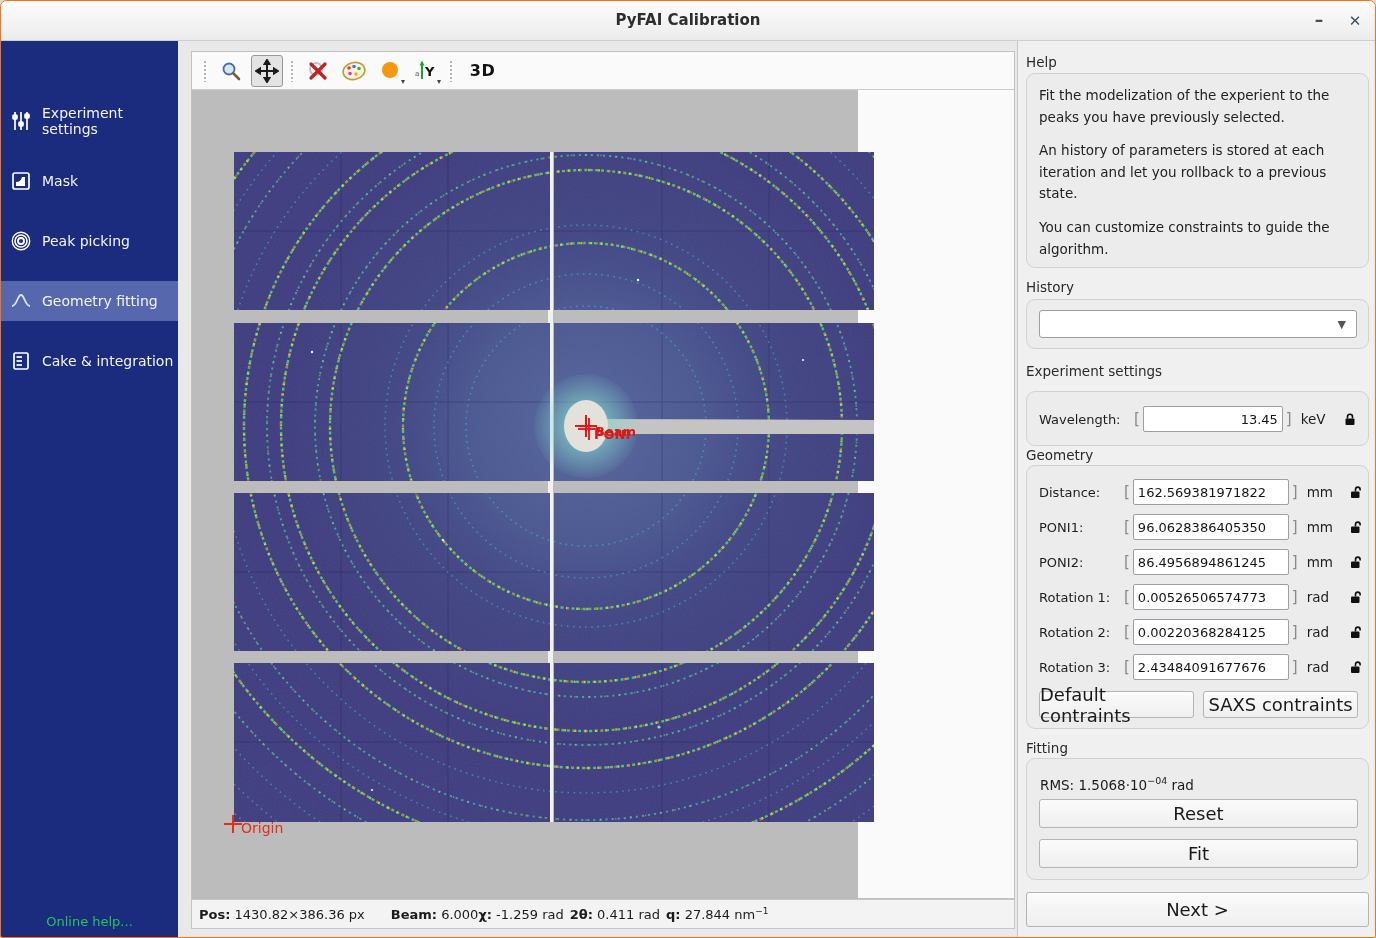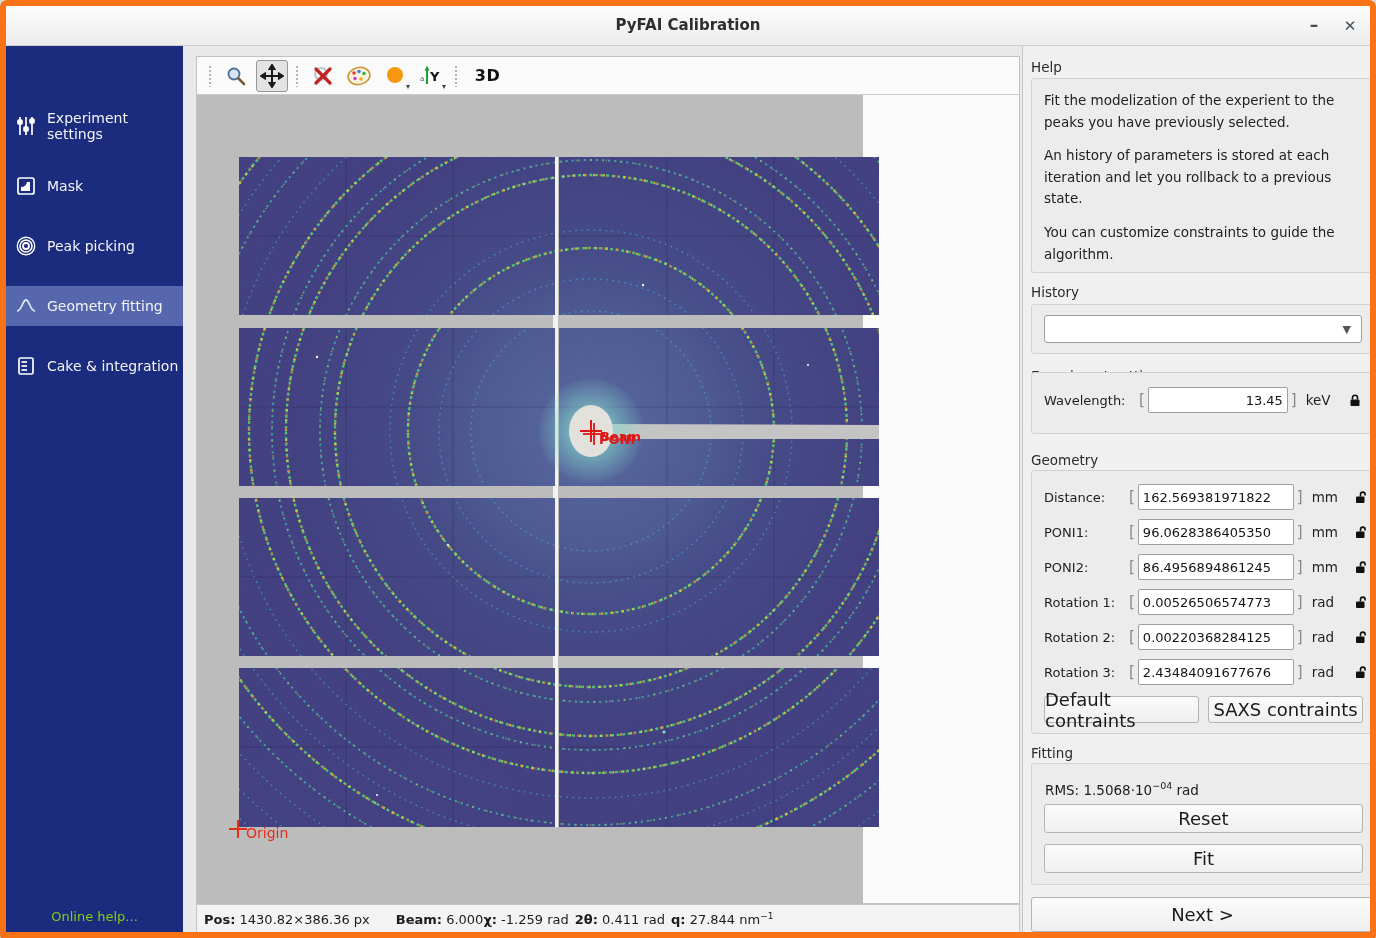--- a/index.html
+++ b/index.html
@@ -1,31 +1,31 @@
 <!DOCTYPE html>
 <html><head>
 <meta charset="utf-8">
 <style>
   * { margin:0; padding:0; box-sizing:border-box; }
   html,body { width:1376px; height:938px; background:#d8d8d8; font-family:"DejaVu Sans","Liberation Sans",sans-serif; }
-  .window { position:relative; width:1376px; height:938px; background:#e9e9e9; border:6px solid #f97316; border-radius:7px 7px 2px 2px; overflow:hidden; }
+  .window { position:relative; width:1376px; height:938px; background:#e9e9e9; border:1px solid #f97316; border-radius:7px 7px 2px 2px; overflow:hidden; }
 
   
   .titlebar { position:absolute; left:0; top:0; right:0; height:40px; background:linear-gradient(#fdfdfd,#ececec); border-bottom:1px solid #cfcfcf; }
   .titlebar .title { position:absolute; left:0; right:0; top:10px; text-align:center; font-size:15px; font-weight:600; color:#2e2e2e; }
   .win-btn { position:absolute; top:9px; width:24px; height:22px; text-align:center; font-weight:700; color:#41505a; cursor:default; }
   .win-btn.min { right:44px; font-size:17px; }
   .win-btn.close { right:8px; font-size:15px; padding-top:2px; }
 
   
   .sidebar { position:absolute; left:0; top:40px; width:177px; bottom:0; background:#1b2b7e; }
   .side-item { position:absolute; left:0; width:177px; height:40px; display:flex; align-items:center; padding-left:9px; color:#f4f4f6; font-size:14px; cursor:default; }
   .side-item svg { flex:0 0 auto; margin-right:10px; }
   .side-item.selected { background:#5767ad; }
-  .online-help { position:absolute; left:0; right:0; bottom:8px; text-align:center; color:#84cc16; font-size:13px; }
+  .online-help { position:absolute; left:0; right:0; bottom:8px; text-align:center; color:#22c55e; font-size:13px; }
 
   
   .main-col { position:absolute; left:190px; top:50px; width:824px; height:848px; border:1px solid #c2c2c2; background:#fafafa; }
   .toolbar { position:relative; height:38px; background:#fafafa; border-bottom:1px solid #cccccc; display:flex; align-items:center; padding-left:6px; }
   .tb-sep { width:5px; height:22px; margin:0 5px; background-image:radial-gradient(#b5b5b5 1px, transparent 1.2px); background-size:4px 4px; }
   .tb-btn { position:relative; width:32px; height:32px; display:flex; align-items:center; justify-content:center; margin:0 2px; border-radius:3px; }
   .tb-btn.pressed { background:#e3e3e3; border:1px solid #979797; }
   .tb-caret { position:absolute; right:1px; bottom:1px; font-size:8px; color:#444; line-height:8px; }
   .tb-3d { font-size:16px; font-weight:700; color:#111; margin-left:11px; letter-spacing:0.5px; }
 
@@ -34,21 +34,21 @@
 
   
   .statusbar { position:absolute; left:190px; top:898px; width:824px; height:30px; background:#f3f3f3; border:1px solid #c6c6c6; display:flex; align-items:center; font-size:13px; color:#1c1c1c; padding-left:7px; }
   .statusbar b { font-weight:700; }
   .statusbar .grp { margin-right:0; white-space:nowrap; }
   .sp-a { margin-left:26px; } .sp-b { } .sp-c { margin-left:6px; }
 
   
   .right-panel { position:absolute; left:1016px; top:40px; right:0; bottom:0; background:#f0f0f0; border-left:1px solid #c8c8c8; font-size:13.5px; color:#2a2a2a; }
   .sec-label { position:absolute; left:8px; }
-  .frame { position:absolute; left:8px; width:343px; background:#ececec; border:1px solid #d2d2d2; border-radius:3px; }
+  .frame { position:absolute; left:8px; width:343px; background:#ececec; border:1px solid #d2d2d2; border-radius:9px; }
   .help-text { padding:11px 12px; line-height:1.6; color:#222; }
   .help-text p { margin-bottom:12px; } .help-text p:last-child { margin-bottom:0; }
 
   .combobox { position:absolute; left:12px; top:10px; width:318px; height:28px; background:#fff; border:1px solid #9aa0a6; border-radius:3px; }
   .combobox .arrow { position:absolute; right:10px; top:7px; font-size:11px; color:#555; }
 
   .param-row { position:absolute; left:0; width:100%; height:28px; display:flex; align-items:center; }
   .param-row .plabel { margin-left:12px; width:82px; font-size:13px; color:#1e1e1e; white-space:nowrap; }
   .bracket { color:#8a8a8a; font-size:15px; margin:0 3px; }
   .pinput { width:156px; height:26px; border:1px solid #9aa0a6; border-radius:2px; background:#fff; font-family:"DejaVu Sans","Liberation Sans",sans-serif; font-size:13px; color:#141414; padding:0 4px; overflow:hidden; }
@@ -333,21 +333,21 @@
 
     <div class="sec-label" style="top:238px">History</div>
     <div class="frame" style="top:258px; height:50px">
       <div class="combobox">
         <span></span>
         <span class="arrow">▼</span>
       </div>
     </div>
 
     <div class="sec-label" style="top:322px">Experiment settings</div>
-    <div class="frame" style="top:326px; height:62px">
+    <div class="frame" style="top:350px; height:55px">
       <div class="param-row" style="top:13px">
         <span class="plabel" style="width:92px">Wavelength:</span>
         <span class="bracket">[</span>
         <input class="pinput right" style="width: 140px;" readonly="" value="13.45">
         <span class="bracket">]</span>
         <span class="punit">keV</span>
         <span class="plock">
           <svg width="14" height="15" viewBox="0 0 14 15">
               <rect x="2.5" y="6.5" width="9" height="6.5" rx="1" fill="#111"></rect>
               <path d="M4.5 6.5 V4.8 a2.5 2.5 0 0 1 5 0 V6.5" fill="none" stroke="#111" stroke-width="1.6"></path>

